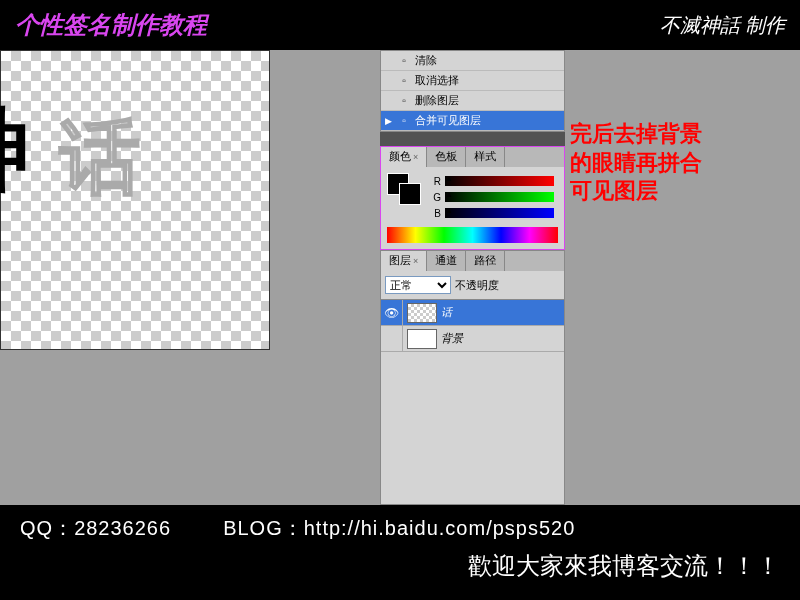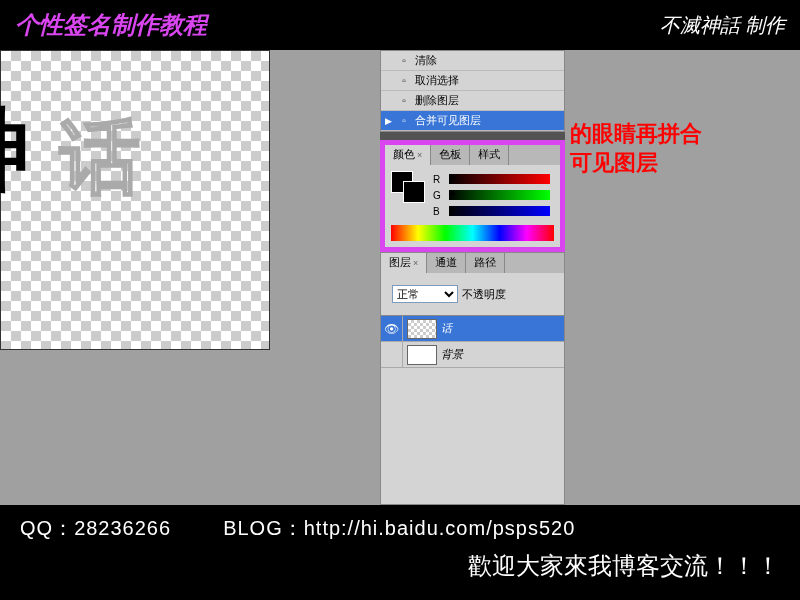--- a/index.html
+++ b/index.html
@@ -28,42 +28,42 @@
 .gray-gap { width: 110px; background: #a0a0a0; }
 
 .panels { width: 185px; background: #535353; display: flex; flex-direction: column; }
 
 .history-panel { background: #d4d4d4; border: 1px solid #888; }
 .history-item { display: flex; align-items: center; height: 20px; padding: 0 4px; font-size: 11px; border-bottom: 1px solid #bbb; cursor: pointer; }
 .history-item.selected { background: #3875d7; color: #fff; }
 .history-icon { width: 14px; height: 14px; margin-right: 4px; display: inline-flex; align-items: center; justify-content: center; font-size: 10px; }
 .history-play { width: 10px; margin-right: 2px; font-size: 9px; }
 
-.color-panel { background: #d4d4d4; border: 5px solid #d946ef; margin-top: 8px; }
+.color-panel { background: #d4d4d4; border: 1px solid #d946ef; margin-top: 14px; text-align: right; }
 .panel-tabs { display: flex; background: #b8b8b8; height: 20px; font-size: 11px; }
 .panel-tab { padding: 2px 8px; border-right: 1px solid #888; cursor: pointer; }
 .panel-tab.active { background: #d4d4d4; }
 .panel-tab-x { font-size: 9px; margin-left: 2px; color: #666; }
 
 .color-body { padding: 6px; }
 .color-swatches { display: flex; gap: 2px; margin-bottom: 4px; float: left; margin-right: 8px; }
 .color-swatch { width: 22px; height: 22px; background: #000; border: 1px solid #fff; }
 .color-swatch.back { margin-left: -12px; margin-top: 10px; }
 .rgb-sliders { }
 .rgb-row { display: flex; align-items: center; height: 16px; font-size: 10px; }
 .rgb-label { width: 12px; }
 .rgb-track { flex: 1; height: 10px; margin: 0 4px; position: relative; }
 .rgb-track.r { background: linear-gradient(to right, #000, #f00); }
 .rgb-track.g { background: linear-gradient(to right, #000, #0f0); }
 .rgb-track.b { background: linear-gradient(to right, #000, #00f); }
 .rgb-thumb { position: absolute; left: 0; top: -2px; font-size: 8px; }
 .spectrum { height: 16px; margin-top: 6px; background: linear-gradient(to right, #f00, #ff0, #0f0, #0ff, #00f, #f0f, #f00); }
 
 .layers-panel { background: #d4d4d4; border: 1px solid #888; margin-top: 0; flex: 1; }
-.layers-controls { padding: 11px; font-size: 11px; }
+.layers-controls { padding: 4px; font-size: 11px; }
 .layers-row { display: flex; align-items: center; height: 20px; gap: 4px; }
 .layers-select { width: 66px; height: 18px; font-size: 11px; border: 1px solid #7a9ac0; background: #fff; }
 .layers-lock-row { display: flex; align-items: center; gap: 3px; font-size: 11px; padding: 2px 4px; }
 .lock-icon { width: 14px; height: 14px; border: 1px solid #888; display: inline-flex; align-items: center; justify-content: center; font-size: 9px; background: #e8e8e8; }
 
 .layer-list { border-top: 1px solid #888; }
 .layer-item { display: flex; align-items: center; height: 26px; border-bottom: 1px solid #aaa; font-size: 11px; }
 .layer-item.selected { background: #3875d7; color: #fff; }
 .layer-eye { width: 22px; text-align: center; border-right: 1px solid #aaa; height: 100%; display: flex; align-items: center; justify-content: center; font-size: 12px; }
 .layer-thumb { width: 30px; height: 20px; margin: 0 4px; border: 1px solid #666; background: #fff; }
@@ -188,20 +188,21 @@
           <div class="layer-name">背景</div>
         </div>
       </div>
     </div>
 
   </div>
 
 </div>
 
 <div class="annotation">
+  <div>完后去掉背景</div>
   <div>的眼睛再拼合</div>
   <div>可见图层</div>
 </div>
 
 <div class="footer">
   <div class="footer-line1">
     <span>QQ：</span><span>28236266</span>
     &nbsp;&nbsp;
     <span>BLOG：</span><span>http://hi.baidu.com/psps520</span>
   </div>

